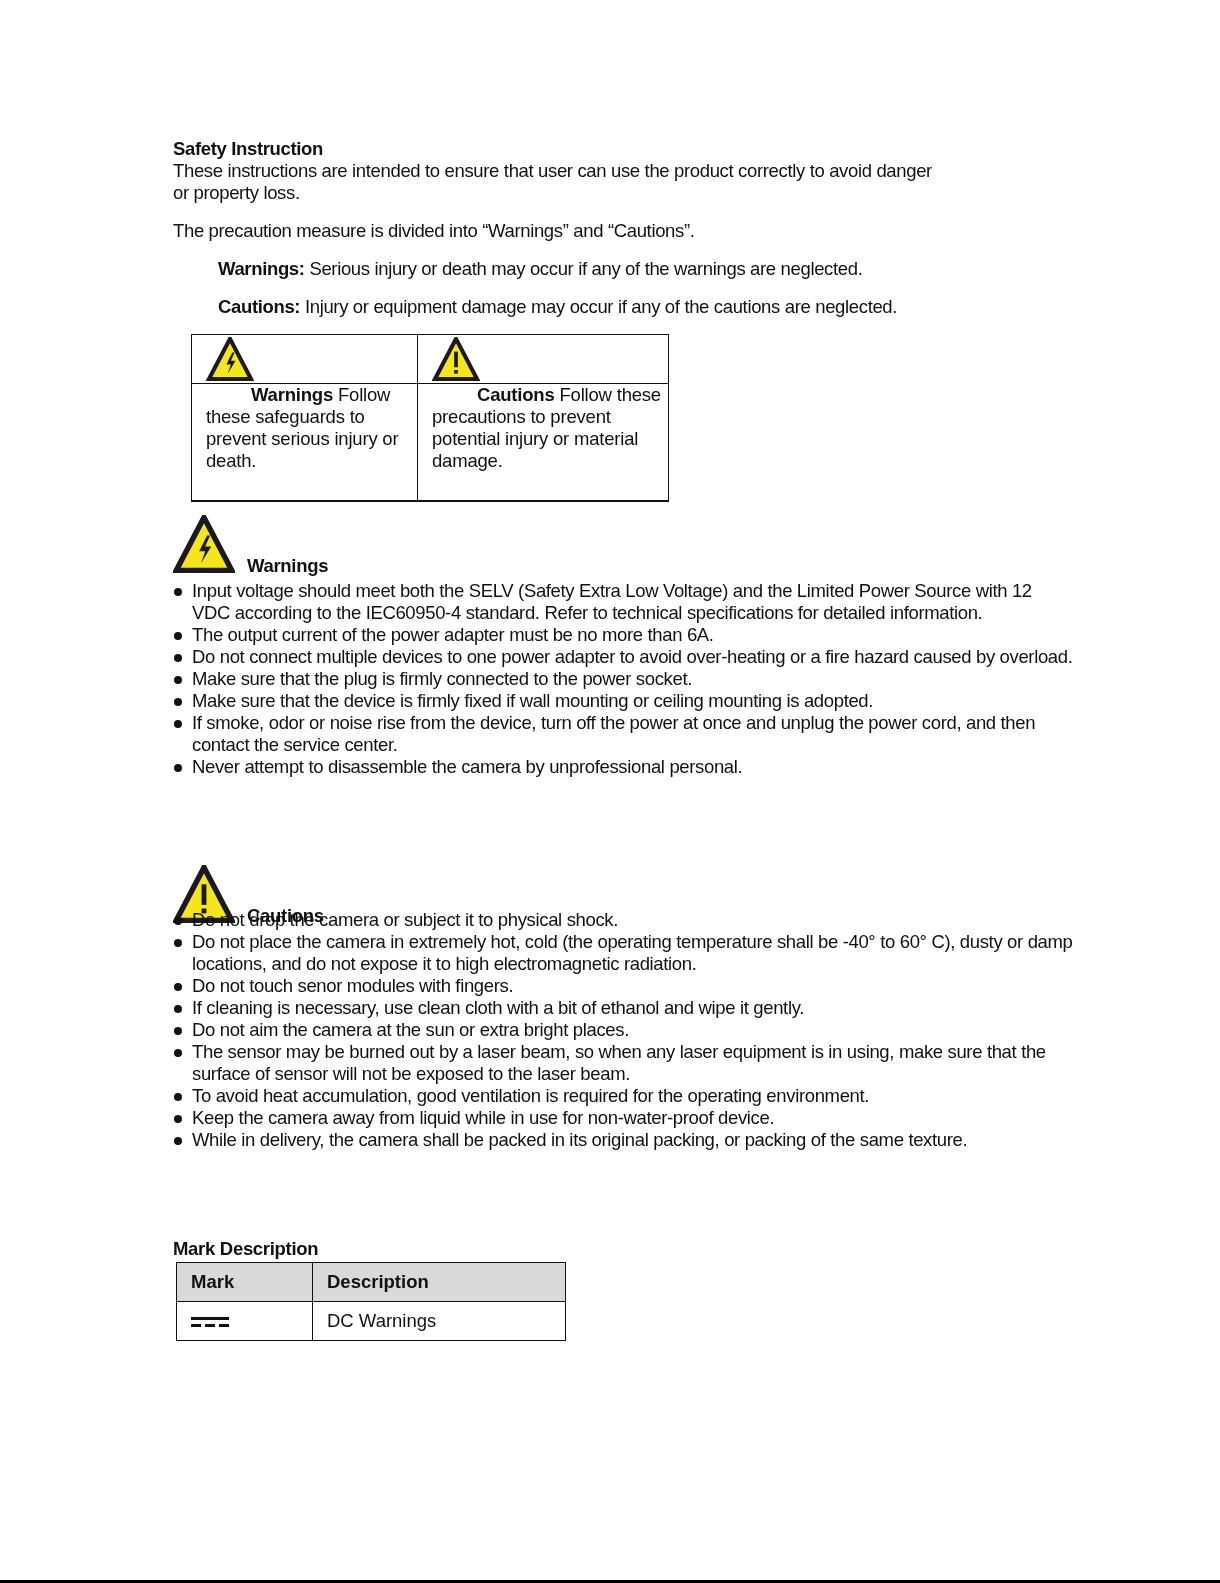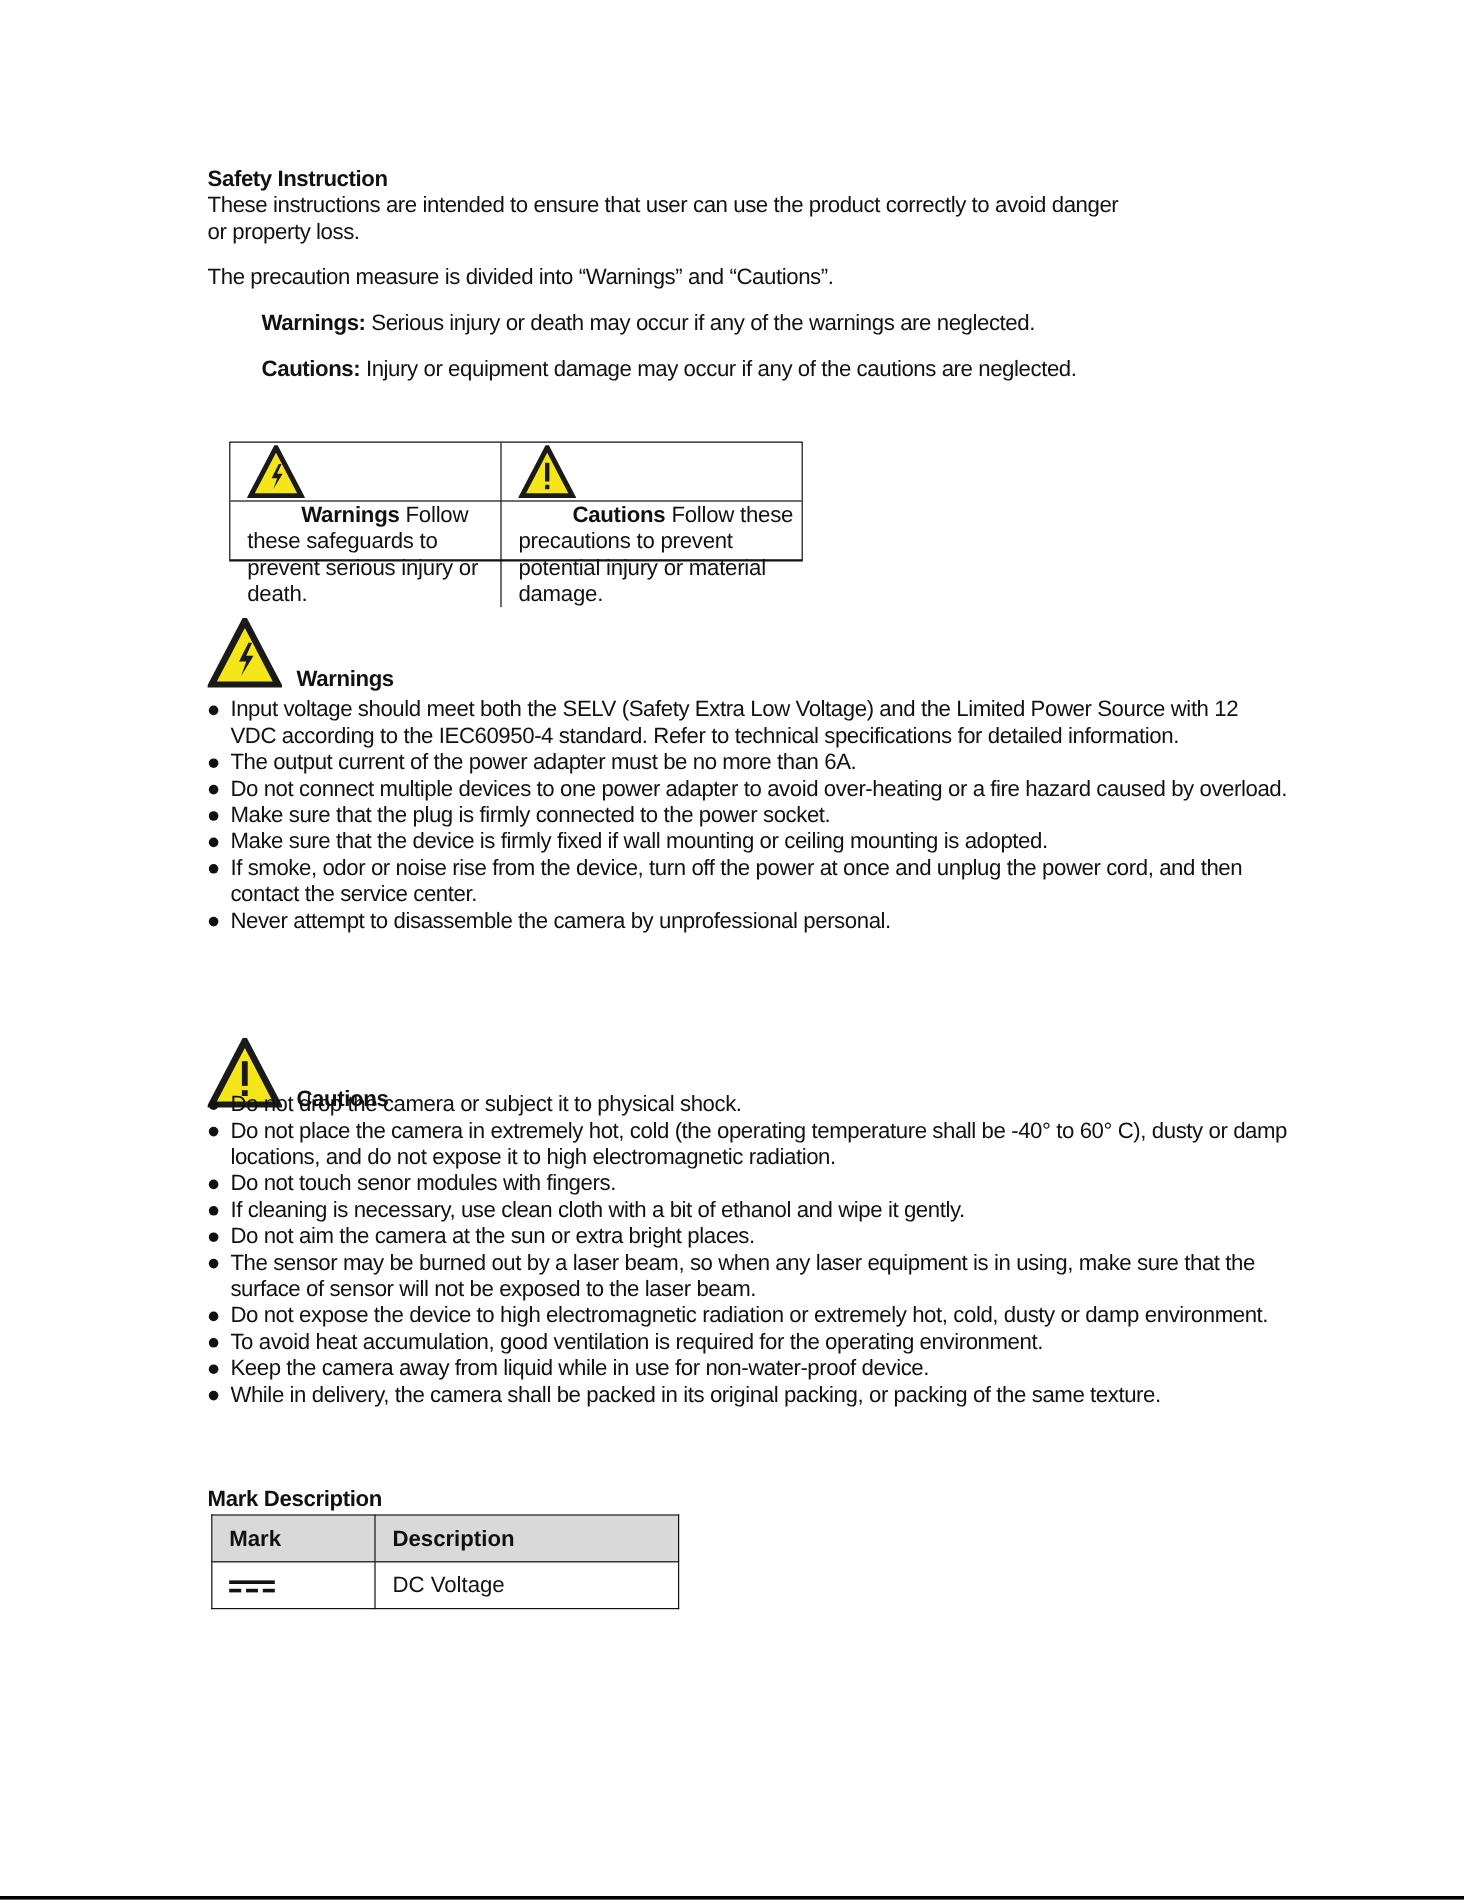--- a/index.html
+++ b/index.html
@@ -9,22 +9,22 @@
     color: #111111;
   }
   .page { position: absolute; left: 173px; top: 138px; width: 900px; }
   .txt { font-size: 18.5px; line-height: 22px; letter-spacing: -0.35px; }
   .b { font-weight: bold; margin-left: 45px; }
   .p { margin: 0; }
   .gap16 { margin-top: 16px; }
 
   
   .ptable {
-    position: absolute; left: 191px; top: 368px;
-    width: 478px; height: 100px;
+    position: absolute; left: 191px; top: 334px;
+    width: 478px; height: 168px;
     border: 1.5px solid #111; border-bottom-width: 2.5px; box-sizing: border-box;
     display: grid; grid-template-columns: 226px 1fr; grid-template-rows: 49px 1fr;
   }
   .ptable .cell { box-sizing: border-box; padding: 0 0 0 14px; }
   .ptable .c1 { border-right: 1.5px solid #111; }
   .ptable .r1 { border-bottom: 1.5px solid #111; padding-top: 2px; }
   .ptable .r2 { font-size: 18.5px; line-height: 22px; padding-top: 0px; letter-spacing: -0.2px; }
 
   .tri { display: inline-block; }
 
@@ -126,21 +126,20 @@
     </svg>
   <span class="lbl">Cautions</span>
 </div>
 <ul class="bullets" id="cautions-list" style="top:909px;">
     <li><span class="dot"></span><span>Do not drop the camera or subject it to physical shock.</span></li>
     <li><span class="dot"></span><span>Do not place the camera in extremely hot, cold (the operating temperature shall be -40° to 60° C), dusty or damp locations, and do not expose it to high electromagnetic radiation.</span></li>
     <li><span class="dot"></span><span>Do not touch senor modules with fingers.</span></li>
     <li><span class="dot"></span><span>If cleaning is necessary, use clean cloth with a bit of ethanol and wipe it gently.</span></li>
     <li><span class="dot"></span><span>Do not aim the camera at the sun or extra bright places.</span></li>
     <li><span class="dot"></span><span>The sensor may be burned out by a laser beam, so when any laser equipment is in using, make sure that the surface of sensor will not be exposed to the laser beam.</span></li>
-    <li><span class="dot"></span><span>Do not expose the device to high electromagnetic radiation or extremely hot, cold, dusty or damp environment.</span></li>
     <li><span class="dot"></span><span>To avoid heat accumulation, good ventilation is required for the operating environment.</span></li>
     <li><span class="dot"></span><span>Keep the camera away from liquid while in use for non-water-proof device.</span></li>
     <li><span class="dot"></span><span>While in delivery, the camera shall be packed in its original packing, or packing of the same texture.</span></li>
   </ul>
 
 <div class="mark-title">Mark Description</div>
 <table class="mtable">
   <thead>
     <tr>
       <th class="col1">Mark</th>
@@ -150,18 +149,18 @@
   <tbody>
     <tr>
       <td class="col1">
         <span class="dc-symbol">
           <span class="solid"></span>
           <span class="dash" style="left:0"></span>
           <span class="dash" style="left:14px"></span>
           <span class="dash" style="left:28px"></span>
         </span>
       </td>
-      <td>DC Voltage</td>
+      <td>DC Warnings</td>
     </tr>
   </tbody>
 </table>
 
 <div class="bottom-rule"></div>
 
 </body></html>

